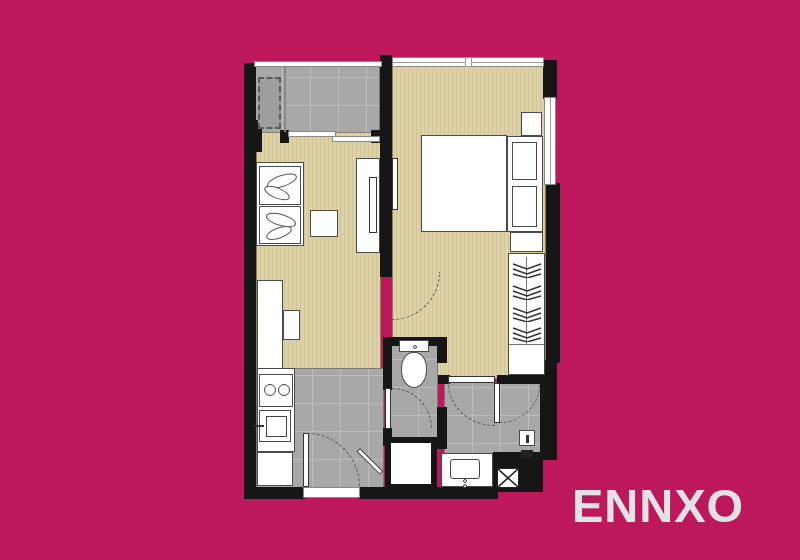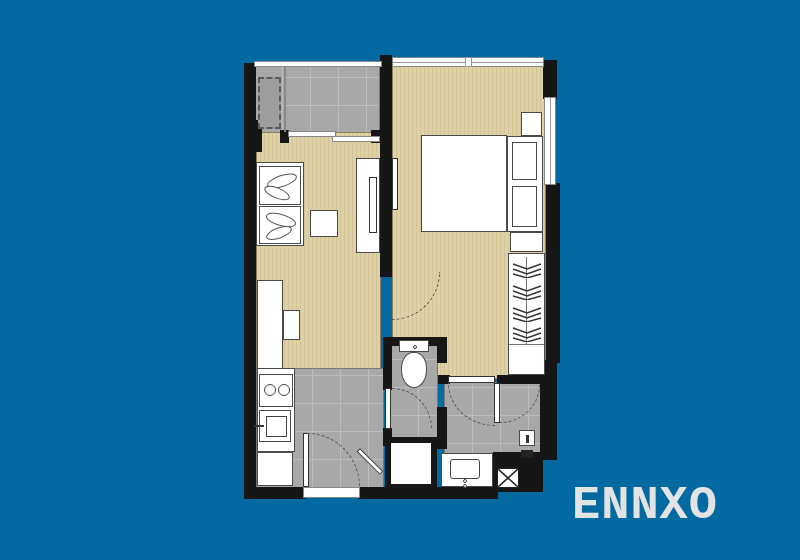--- a/index.html
+++ b/index.html
@@ -1,22 +1,22 @@
 <!DOCTYPE html>
 <html style="--wall: #161616; --wood: #ddd1a6; --wood2: #d2c498; --tile: #a8a8a8; --tileline: #bdbdbd; --tiledark: #9e9e9e; --fixline: #4a4a4a; --arc: #555555; --wm: #e3e3e3;"><head>
 <meta charset="utf-8">
 <style>
   :root{
     --wall:#161616; --wood:#ddd1a6; --wood2:#d2c498;
     --tile:#a8a8a8; --tileline:#bdbdbd; --tiledark:#9e9e9e;
     --fixline:#4a4a4a; --arc:#555; --wm:#e3e3e3;
   }
   html,body{margin:0;padding:0;background:#fff;}
-  .stage{position:relative;width:800px;height:560px;background:#0369a1;overflow:hidden;
-         font-family:Liberation Mono, monospace;}
+  .stage{position:relative;width:800px;height:560px;background:#be185d;overflow:hidden;
+         font-family:Liberation Sans, sans-serif;}
   .abs{position:absolute;box-sizing:border-box;}
   .wall{background:var(--wall);}
   .wood{background:repeating-linear-gradient(90deg,var(--wood) 0 3px,var(--wood2) 3px 4px);
         border:1px solid #8a7f5c;}
   .tile{background-color:var(--tile);
         background-image:repeating-linear-gradient(0deg,transparent 0 27px,var(--tileline) 27px 28px),
                          repeating-linear-gradient(90deg,transparent 0 27px,var(--tileline) 27px 28px);
         border:1px solid #777;}
   .fix{background:#fff;border:1px solid var(--fixline);}
   .thin{border:1px solid #888;background:#fff;}

